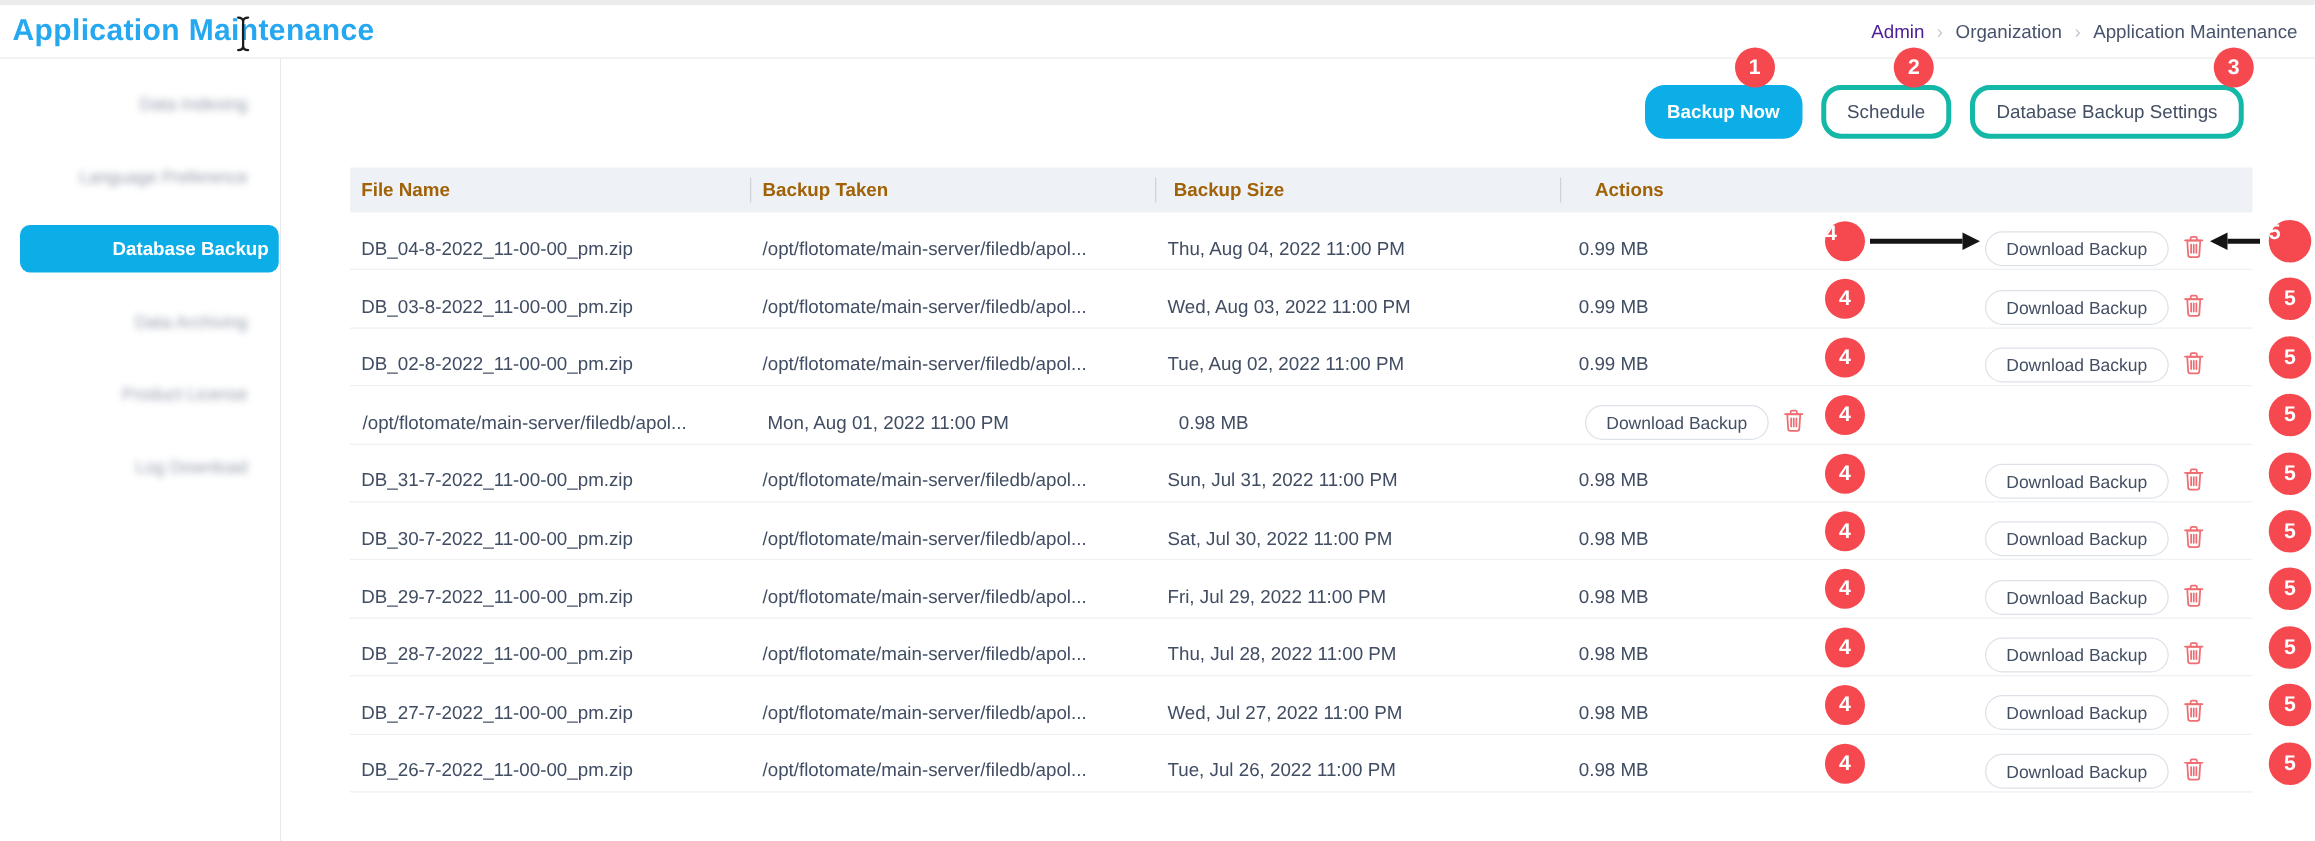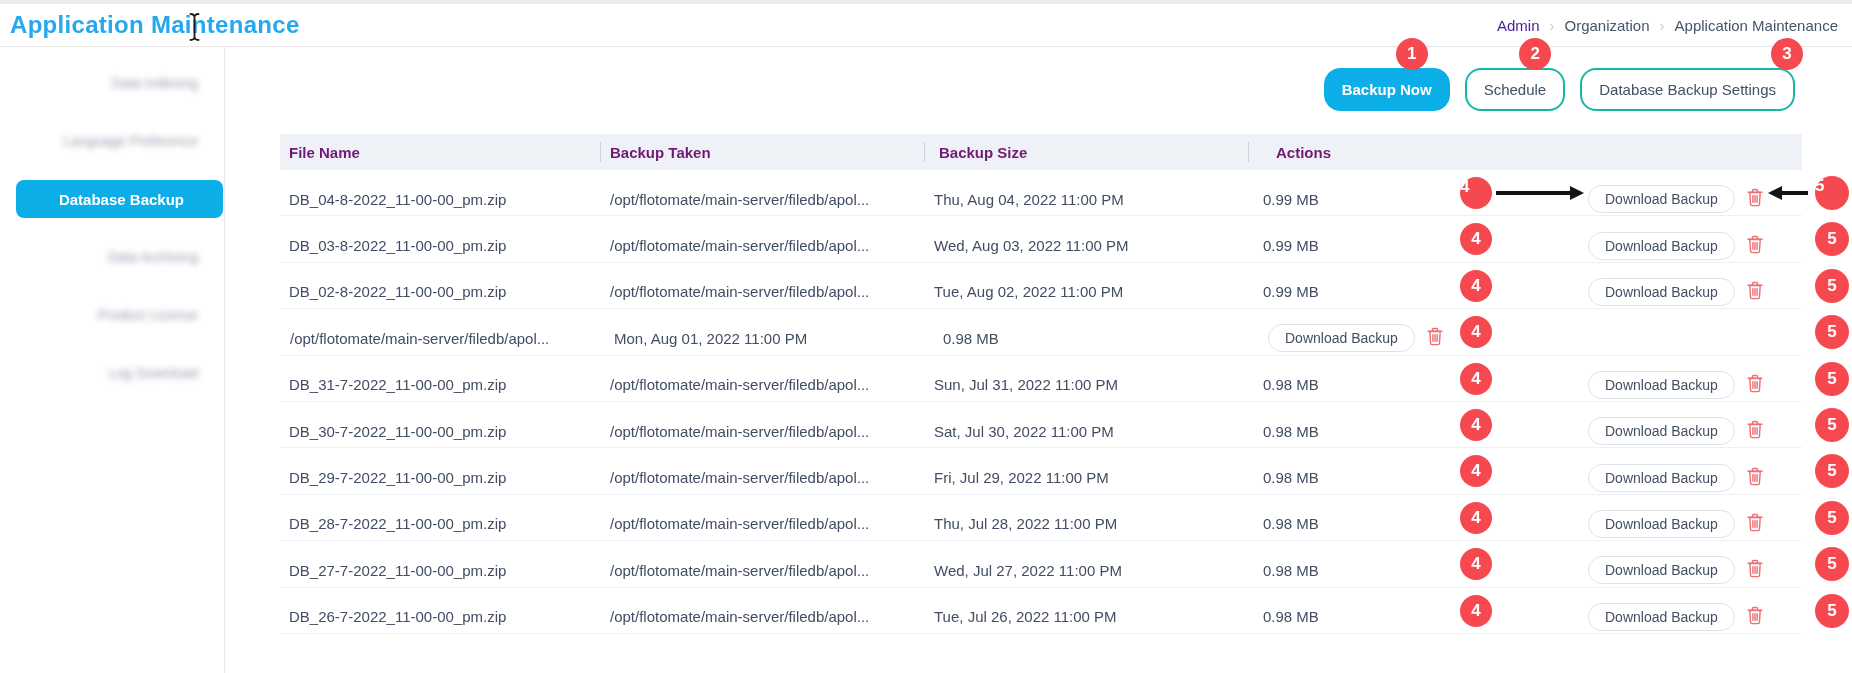--- a/index.html
+++ b/index.html
@@ -16,40 +16,40 @@
   .crumb .sep { color:#c3cad5; margin:0 10px; font-size:15px; }
   .crumb:first-child .sep { display:none; }
   .crumb-label { color:#47536b; text-decoration:none; cursor:pointer; }
   .crumb.active .crumb-label { color:#4c1d95; }
   
   .sidebar { position:absolute; left:0; top:47px; width:225px; height:626px; background:#fff;
              border-right:1px solid #e6eaef; display:flex; flex-direction:column; gap:20px; padding-top:17px; }
   .side-item { height:38px; display:flex; align-items:center; justify-content:flex-end;
                padding-right:26px; font-size:14px; color:#8a93a4; cursor:pointer; }
   .side-item.blurred { filter:blur(3px); opacity:.9; }
-  .side-item.selected { margin-left:16px; width:207px; padding-right:39px; background:#0caee8;
+  .side-item.selected { margin-left:16px; width:207px; padding-right:8px; background:#0caee8;
                         color:#fff; font-size:15px; font-weight:600; border-radius:8px; }
   
   .main { position:absolute; left:225px; top:47px; width:1627px; height:626px; background:#fff; }
   .toolbar { display:flex; justify-content:flex-end; gap:15px; padding-right:57px; margin-top:21px; }
   .tb-btn-wrap { position:relative; }
   .tb-btn { height:43px; padding:0 17px; border-radius:16px; font-size:15px; cursor:pointer;
             font-family:"Liberation Sans", sans-serif; }
   .tb-btn.primary { background:#0caee8; border:1px solid #0caee8; color:#fff; font-weight:600; }
-  .tb-btn.outline { background:#fff; border:2px solid #14b8a6; color:#434f63; }
+  .tb-btn.outline { background:#fff; border:4px solid #14b8a6; color:#434f63; }
   .num-badge { position:absolute; top:-30px; width:32px; height:32px; border-radius:50%;
                background:#f5494f; color:#fff; font-size:17px; font-weight:700;
                display:flex; align-items:center; justify-content:center; z-index:5; }
   .tb-btn-wrap:nth-child(1) .num-badge { right:22px; }
   .tb-btn-wrap:nth-child(2) .num-badge { right:14px; }
   .tb-btn-wrap:nth-child(3) .num-badge { right:-8px; }
   
   .table { margin:23px 0 0 55px; width:1522px; }
   .thead { display:flex; height:36px; background:#eef1f6; align-items:center; }
-  .th { position:relative; font-size:15px; font-weight:600; color:#701a75; height:100%;
+  .th { position:relative; font-size:15px; font-weight:600; color:#a16207; height:100%;
         display:flex; align-items:center; }
   .th + .th::before { content:''; position:absolute; left:0; top:8px; width:1px; height:20px; background:#ccd3dd; }
   .c1 { width:320px; padding-left:9px; }
   .c2 { width:324px; padding-left:10px; }
   .c3 { width:324px; padding-left:10px; }
   .c4 { width:324px; padding-left:15px; }
   .c5 { flex:1; padding-left:28px; }
   .row { position:relative; display:flex; height:46.4px; align-items:center;
          border-bottom:1px solid #edf0f4; font-size:15px; color:#414d63; }
   .cell { overflow:hidden; white-space:nowrap;margin-top:13px; }

